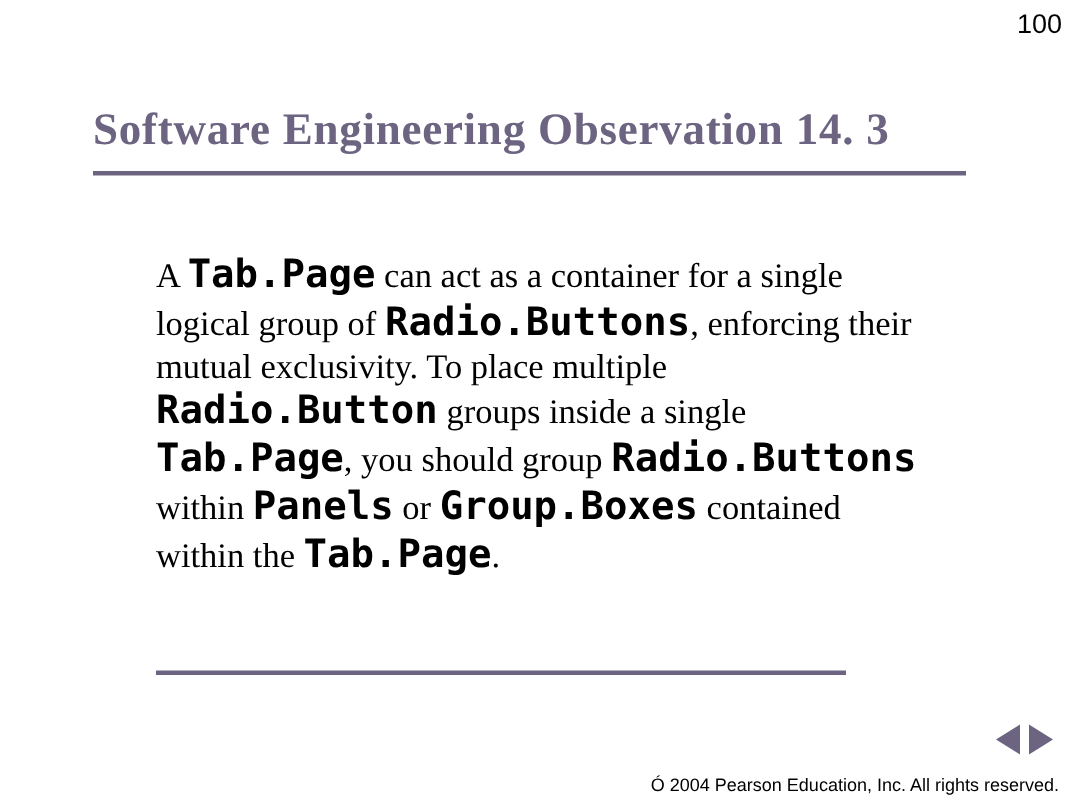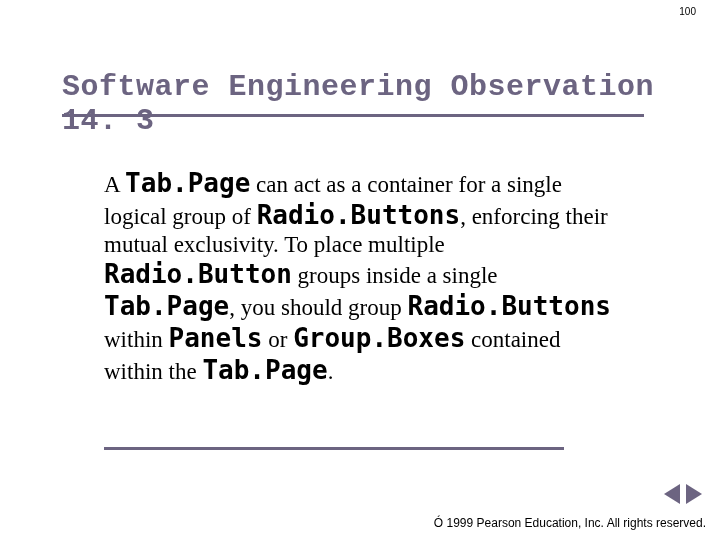--- a/index.html
+++ b/index.html
@@ -9,29 +9,29 @@
     height: 540px;
     background: #ffffff;
     font-family: Georgia, "Times New Roman", serif;
     color: #000;
     overflow: hidden;
     position: relative;
   }
   .page-num {
     position: absolute;
     top: 6px;
-    right: 24px;
+    right: 12px;
     font-family: Arial, Helvetica, sans-serif;
-    font-size: 10px;
+    font-size: 18px;
   }
   .title {
     position: absolute;
     top: 70px;
     left: 62px;
-    font-family: Liberation Mono, monospace;
+    font-family: Liberation Serif, serif;
     font-size: 30px;
     color: #6c6481;
     font-weight: bold;
     letter-spacing: 0.5px;
   }
   .rule-top {
     position: absolute;
     top: 114px;
     left: 62px;
     width: 582px;
@@ -97,13 +97,13 @@
   <span>A </span><span class="code">Tab.Page</span><span> can act as a container for a single logical group of </span><span class="code">Radio.Buttons</span><span>, enforcing their mutual exclusivity. To place multiple </span><span class="code">Radio.Button</span><span> groups inside a single </span><span class="code">Tab.Page</span><span>, you should group </span><span class="code">Radio.Buttons</span><span> within </span><span class="code">Panels</span><span> or </span><span class="code">Group.Boxes</span><span> contained within the </span><span class="code">Tab.Page</span><span>.</span>
 </div>
 
 <div class="rule-bottom"></div>
 
 <div class="nav">
   <span class="arrow left"></span>
   <span class="arrow right"></span>
 </div>
 
-<div class="footer">Ó 1999 Pearson Education, Inc.  All rights reserved.</div>
+<div class="footer">Ó 2004 Pearson Education, Inc.  All rights reserved.</div>
 
 </body></html>

